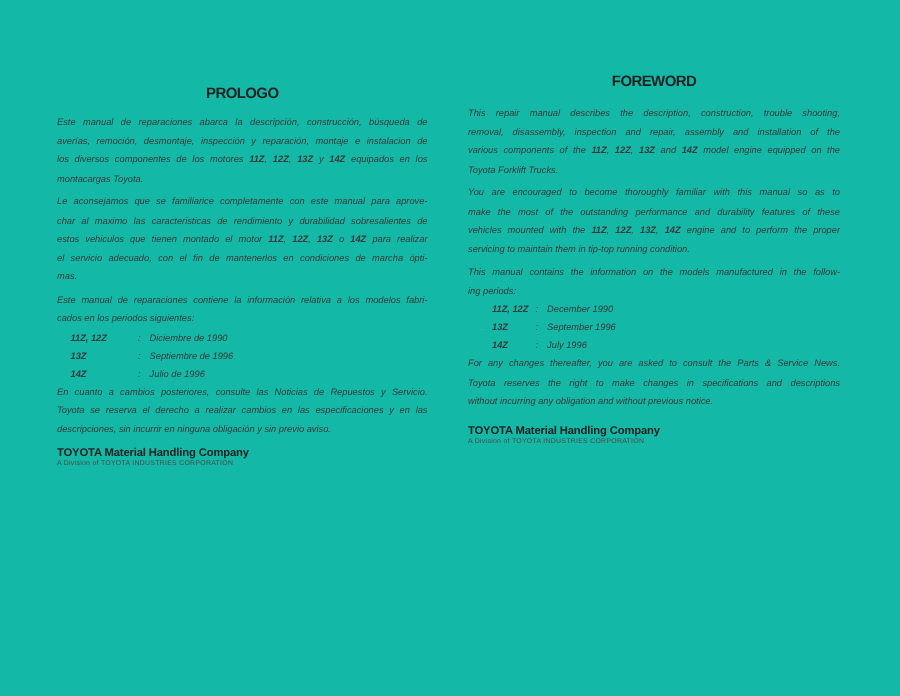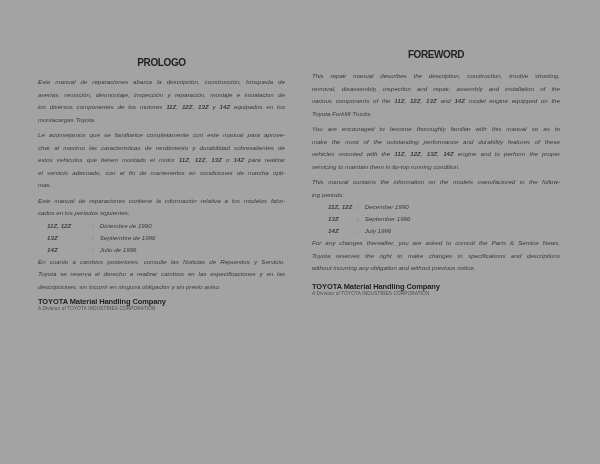--- a/index.html
+++ b/index.html
@@ -1,19 +1,19 @@
 <!DOCTYPE html>
 <html><head>
 <meta charset="utf-8">
 <style>
   html,body{margin:0;padding:0;background:#e8e8e8;}
   .sheet{
     position:relative;
     width:600px;height:464px;
-    background:#a3a3a3;
+    background:#14b8a6;
     overflow:hidden;
     font-family:"Liberation Sans", sans-serif;
     color:#3a3a3a;
   }
   .col{position:absolute;}
   .col-left{left:38px;top:57px;width:247px;}
   .col-right{left:312px;top:49px;width:248px;}
 
   h1.title{
     margin:0 0 7px 0;

